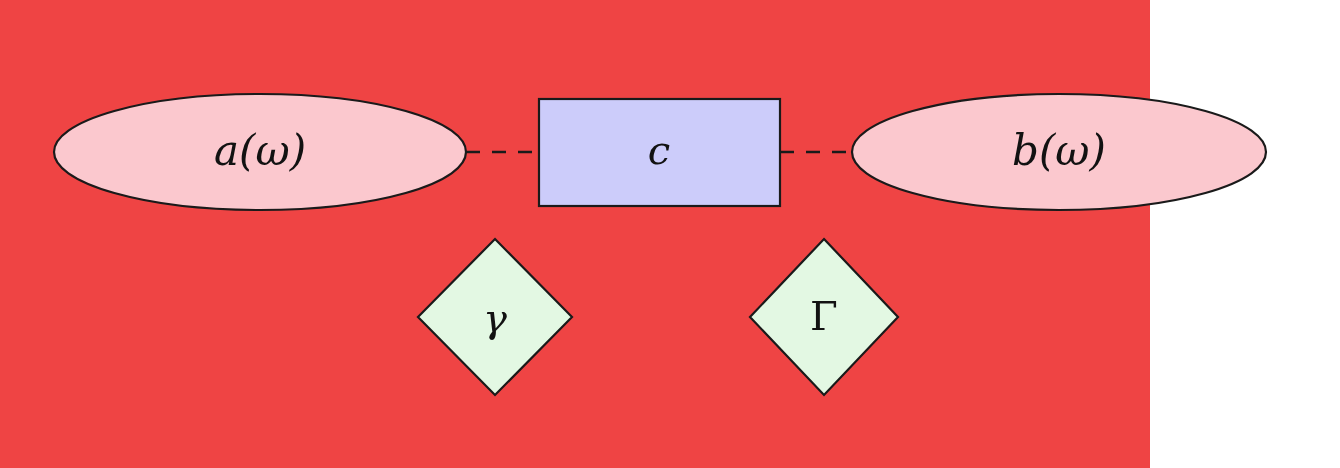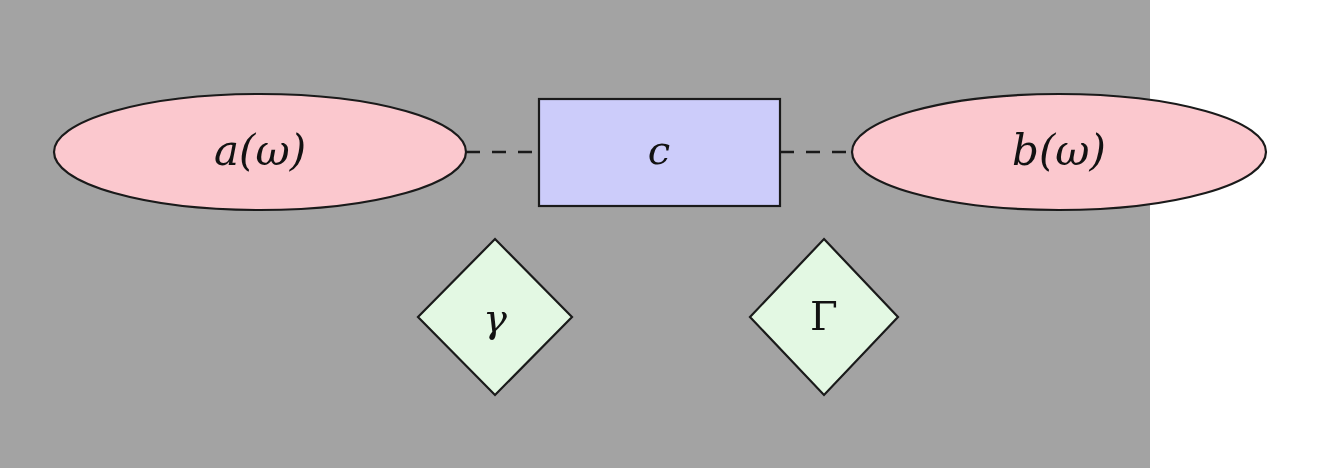--- a/index.html
+++ b/index.html
@@ -10,21 +10,21 @@
   body {
     width: 1340px;
     height: 468px;
     font-family: "DejaVu Serif", serif;
     overflow: hidden;
   }
   #diagram-canvas {
     position: relative;
     width: 1150px;
     height: 468px;
-    background: #a3a3a3;
+    background: #ef4444;
     text-align: center;
   }
   #diagram-svg {
     position: absolute;
     left: 0;
     top: 0;
     width: 1340px;
     height: 468px;
     display: block;
   }

